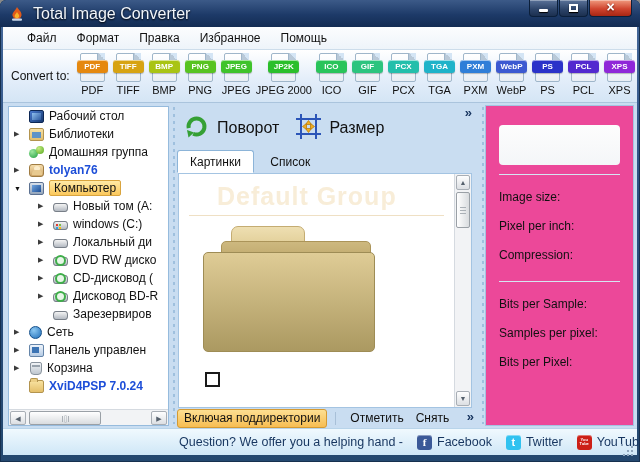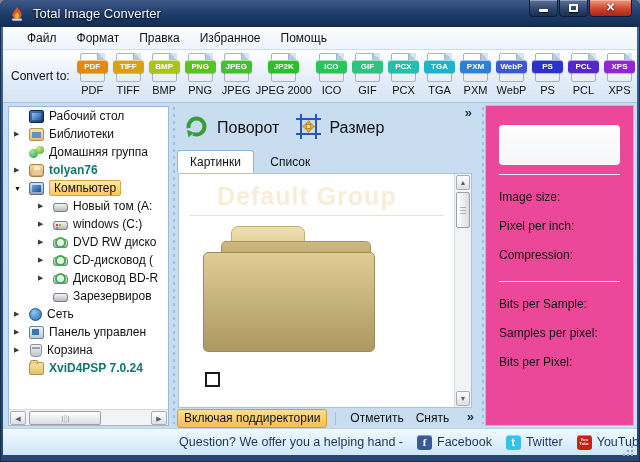--- a/index.html
+++ b/index.html
@@ -11,21 +11,21 @@
          background:linear-gradient(#46699a,#2a4f82 45%,#24486f);
          border-radius:6px 6px 0 0; overflow:hidden;
          box-shadow:inset 0 0 0 1px #16304f; }
 
   
   .titlebar { position:absolute; left:0; top:0; right:0; height:27px;
     background:linear-gradient(#3c5a88,#1d3a68 55%,#132c53);
     border-radius:6px 6px 0 0; color:#fff; display:flex; align-items:center; }
   .appicon { width:16px; height:16px; margin:0 8px 0 9px; position:relative; }
   .appicon svg { display:block; }
-  .title-text { font-size:13px; color:#f2f6fb; text-shadow:0 1px 2px #000; }
+  .title-text { font-size:16px; color:#f2f6fb; text-shadow:0 1px 2px #000; }
   .winbtns { position:absolute; right:8px; top:0; display:flex; }
   .wbtn { height:17px; border:1px solid #0b1f3a; border-top:none;
     border-radius:0 0 4px 4px; display:flex; align-items:center; justify-content:center;
     margin-left:1px; box-shadow:inset 0 1px 0 rgba(255,255,255,.35); cursor:pointer; }
   .wbtn.min,.wbtn.max { width:29px; background:linear-gradient(#5a7299,#2c4368 60%,#1c3050); }
   .wbtn.close { width:43px; background:linear-gradient(#f09a7e,#d0452f 55%,#a82614); }
   .glyph-min { width:9px; height:3px; background:#fff; border-radius:1px; margin-top:4px; box-shadow:0 1px 1px #000; }
   .glyph-max { width:9px; height:8px; border:2px solid #fff; box-shadow:0 1px 1px #000; }
   .glyph-close { color:#fff; font-size:14px; font-weight:bold; text-shadow:0 1px 2px #5a0d00; margin-top:-2px; }
 
@@ -58,21 +58,21 @@
   
   .tree { position:absolute; left:5px; top:3px; width:161px; bottom:2px;
     background:#fff; border:1px solid #96bbdd; overflow:hidden; }
   .trow { display:flex; align-items:center; height:18px; padding-left:5px; font-size:12px;
     color:#111; white-space:nowrap; overflow:hidden; cursor:pointer; }
   .trow.lvl2 { padding-left:29px; }
   .exp { width:15px; flex:none; font-size:7px; color:#3c3c3c; text-align:left; }
   .exp.c::before { content:"\25B6"; }
   .exp.e::before { content:"\25BC"; color:#111; }
   .tlabel { overflow:hidden; white-space:nowrap; }
-  .trow.bold .tlabel { font-weight:bold; color:#0f766e; }
+  .trow.bold .tlabel { font-weight:bold; color:#1d4ed8; }
   .trow.selected .tlabel { background:linear-gradient(#ffeaa6,#fbc85c); border:1px solid #d9a43e;
     border-radius:2px; padding:0 4px; }
 
   
   .ti { width:15px; height:13px; position:relative; display:inline-block; flex:none; margin-right:5px; }
   .ti-desktop { background:linear-gradient(135deg,#4a7bd0,#16386f); border:1px solid #0d2754; border-radius:2px; }
   .ti-desktop::after { content:""; position:absolute; inset:2px; background:linear-gradient(135deg,#8fc0ee,#2c59a0); }
   .ti-library { background:linear-gradient(#f7e1a4,#e2bd6c); border:1px solid #b3944e; border-radius:2px; }
   .ti-library::after { content:""; position:absolute; left:2px; top:3px; width:9px; height:6px; background:#5f93c8; }
   .ti-homegroup { }
@@ -345,20 +345,25 @@
         <span class="ti ti-drive"></span>
         <span class="tlabel">Новый том (A:</span>
       </div>
       <div class="trow lvl2">
         <span class="exp c"></span>
         <span class="ti ti-windrive"></span>
         <span class="tlabel">windows (C:)</span>
       </div>
       <div class="trow lvl2">
         <span class="exp c"></span>
+        <span class="ti ti-drive"></span>
+        <span class="tlabel">Локальный ди</span>
+      </div>
+      <div class="trow lvl2">
+        <span class="exp c"></span>
         <span class="ti ti-discdrive"></span>
         <span class="tlabel">DVD RW диско</span>
       </div>
       <div class="trow lvl2">
         <span class="exp c"></span>
         <span class="ti ti-discdrive"></span>
         <span class="tlabel">CD-дисковод (</span>
       </div>
       <div class="trow lvl2">
         <span class="exp c"></span>

